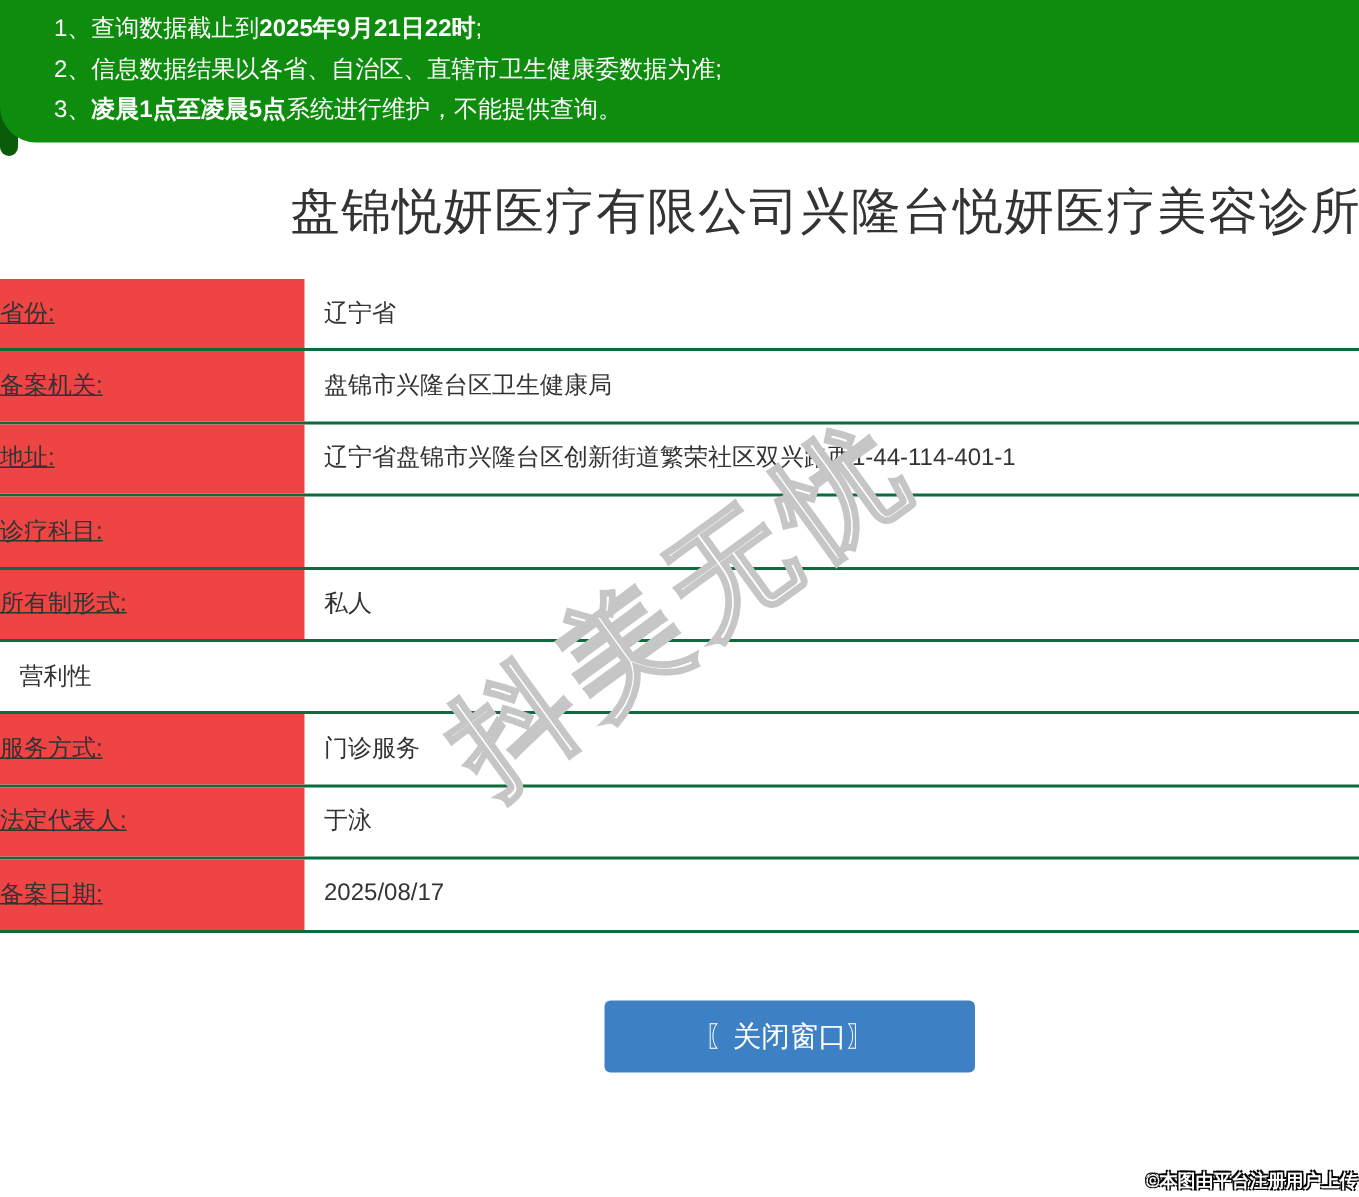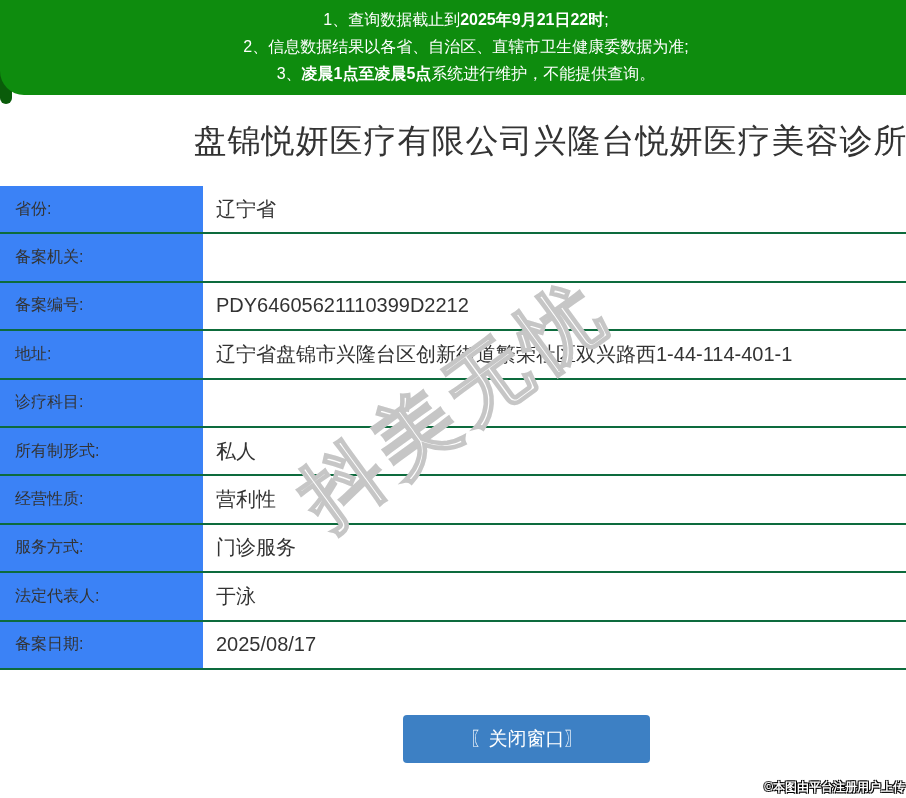--- a/index.html
+++ b/index.html
@@ -28,21 +28,20 @@
     height: 95px;
     background: #0e8c0e;
     border-bottom-left-radius: 24px;
     padding: 6px 10px 0 36px;
   }
   .notice-line {
     color: #ffffff;
     font-size: 16px;
     line-height: 27px;
     white-space: nowrap;
-    text-align: center;
   }
   .notice-line b { font-weight: bold; }
 
   
   .title-area { height: 91px; padding-left: 28px; }
   .page-title {
     width: 1045px;
     margin: 0;
     padding-top: 24px;
     font-size: 33px;
@@ -56,33 +55,33 @@
   
   .record-table { width: 906px; }
   .t-row {
     display: flex;
     align-items: stretch;
     height: 48.4px;
     border-bottom: 2px solid #0d6b3d;
   }
   .t-label {
     width: 203px;
-    background: #3b82f6;
-    padding-left: 15px;
+    background: #ef4444;
     display: flex;
     align-items: center;
     font-size: 16px;
     color: #333333;
+    text-decoration: underline;
   }
   .t-value {
     flex: 1;
     padding-left: 13px;
     display: flex;
     align-items: center;
-    font-size: 20px;
+    font-size: 16px;
     color: #333333;
   }
 
   
   .watermark {
     position: absolute;
     left: 278px;
     top: 352px;
     width: 352px;
     z-index: 5;
@@ -142,38 +141,34 @@
   <h1 class="page-title">盘锦悦妍医疗有限公司兴隆台悦妍医疗美容诊所</h1>
 </div>
 
 <div class="record-table">
   <div class="t-row">
     <div class="t-label">省份:</div>
     <div class="t-value">辽宁省</div>
   </div>
   <div class="t-row">
     <div class="t-label">备案机关:</div>
-  </div>
-  <div class="t-row">
-    <div class="t-label">备案编号:</div>
-    <div class="t-value">PDY64605621110399D2212</div>
+    <div class="t-value">盘锦市兴隆台区卫生健康局</div>
   </div>
   <div class="t-row">
     <div class="t-label">地址:</div>
     <div class="t-value">辽宁省盘锦市兴隆台区创新街道繁荣社区双兴路西1-44-114-401-1</div>
   </div>
   <div class="t-row">
     <div class="t-label">诊疗科目:</div>
   </div>
   <div class="t-row">
     <div class="t-label">所有制形式:</div>
     <div class="t-value">私人</div>
   </div>
   <div class="t-row">
-    <div class="t-label">经营性质:</div>
     <div class="t-value">营利性</div>
   </div>
   <div class="t-row">
     <div class="t-label">服务方式:</div>
     <div class="t-value">门诊服务</div>
   </div>
   <div class="t-row">
     <div class="t-label">法定代表人:</div>
     <div class="t-value">于泳</div>
   </div>

